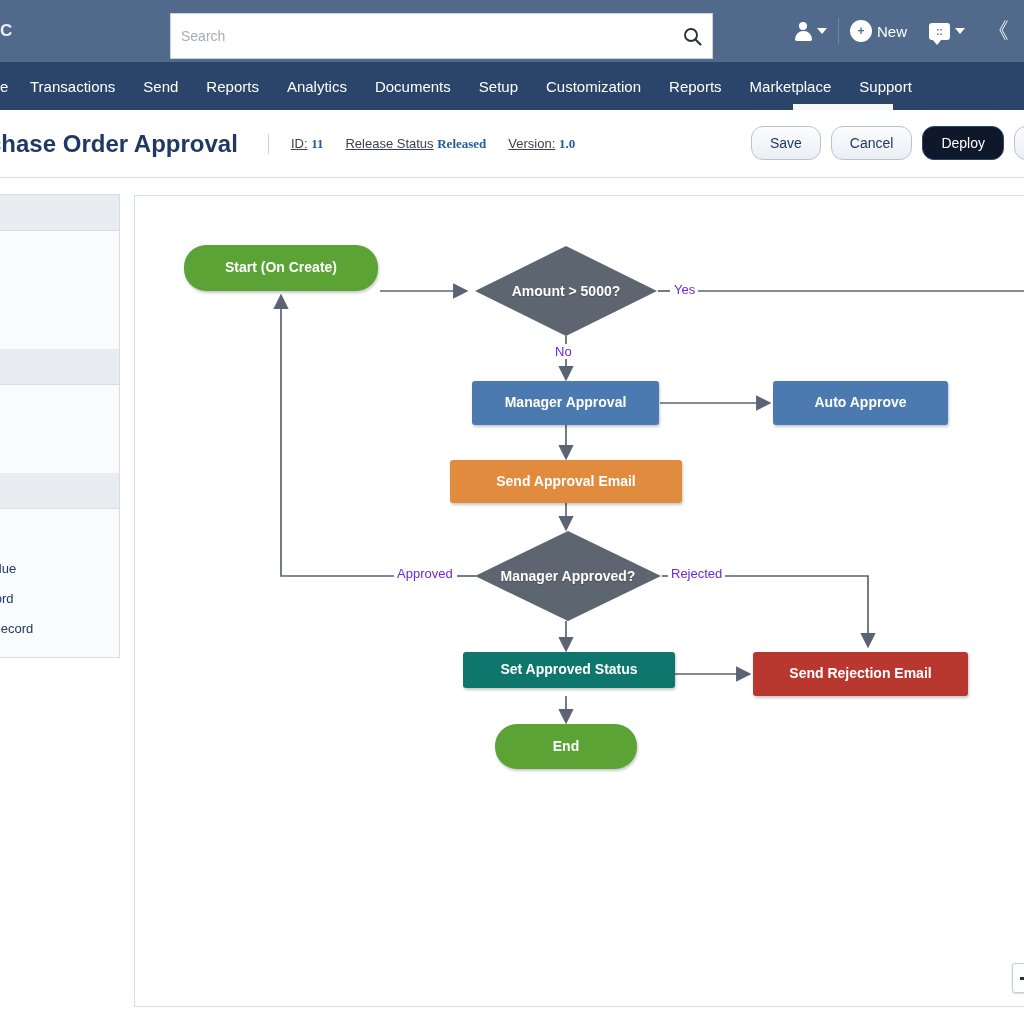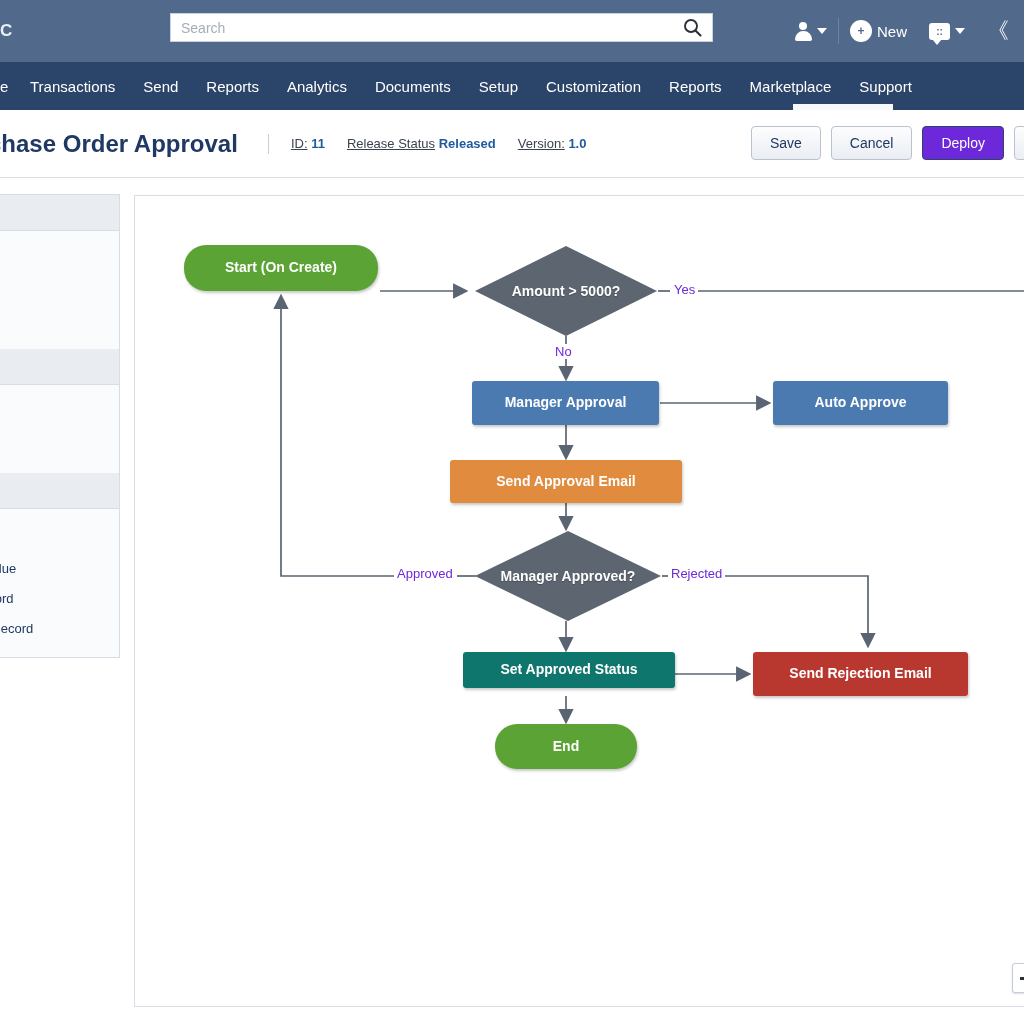--- a/index.html
+++ b/index.html
@@ -16,21 +16,21 @@
     width: 1024px; height: 62px;
     background: #51698a;
     display: flex; align-items: center;
   }
   .brand-stub {
     width: 14px; color: #e9eef5; font-size: 17px; font-weight: 700;
     padding-left: 0px; overflow: hidden; white-space: nowrap;
   }
   .search-wrap {
     position: absolute; left: 170px; top: 13px;
-    width: 543px; height: 29px;
+    width: 543px; height: 46px;
     background: #ffffff;
     border: 1px solid #c9d3e0;
     display: flex; align-items: center;
   }
   .search-input {
     flex: 1; height: 33px; border: none; outline: none;
     font-size: 14px; color: #333; padding: 0 10px;
     font-family: "Liberation Sans", sans-serif;
     background: transparent;
   }
@@ -108,37 +108,37 @@
   }
   .rec-title {
     font-size: 24px; font-weight: 700; color: #1f3864;
     margin-left: -52px; white-space: nowrap;
   }
   .meta-group {
     display: flex; align-items: center; gap: 22px;
     margin-left: 30px; font-size: 13px; color: #333b47;
   }
   .meta-div { width:1px; height:20px; background:#c6cfdb; }
-  .meta-strong { color:#1f5a9c; font-weight:700; }
+  .meta-strong { color:#1f5a9c; font-weight:700;font-family:Liberation Serif, serif; }
   .meta-k { color:#3a4250;text-decoration:underline; }
   .hdr-btns {
     position: absolute; right: -24px; top: 16px;
     display: flex; gap: 10px; align-items: center;
   }
   .btn {
-    height: 34px; padding: 0 18px; border-radius: 4px; cursor: pointer;
+    height: 34px; padding: 0 18px; border-radius: 12px; cursor: pointer;
     font-size: 14px; font-family: "Liberation Sans", sans-serif;
     display:flex; align-items:center; justify-content:center;
   }
   .btn-sec {
     background: linear-gradient(#fdfdfe,#eaeef3);
     border: 1px solid #b9c3d0; color: #1f3864;
   }
   .btn-pri {
-    background: #6d28d9; border: 1px solid #2b4469; color: #ffffff;
+    background: #0f172a; border: 1px solid #2b4469; color: #ffffff;
   }
 
   
   .sidebar {
     position: absolute; left: -86px; top: 194px;
     width: 206px; background: #fafbfc;
     border: 1px solid #d7dde5;
     font-size: 13px; color: #1f3864;
   }
   .sb-head {

